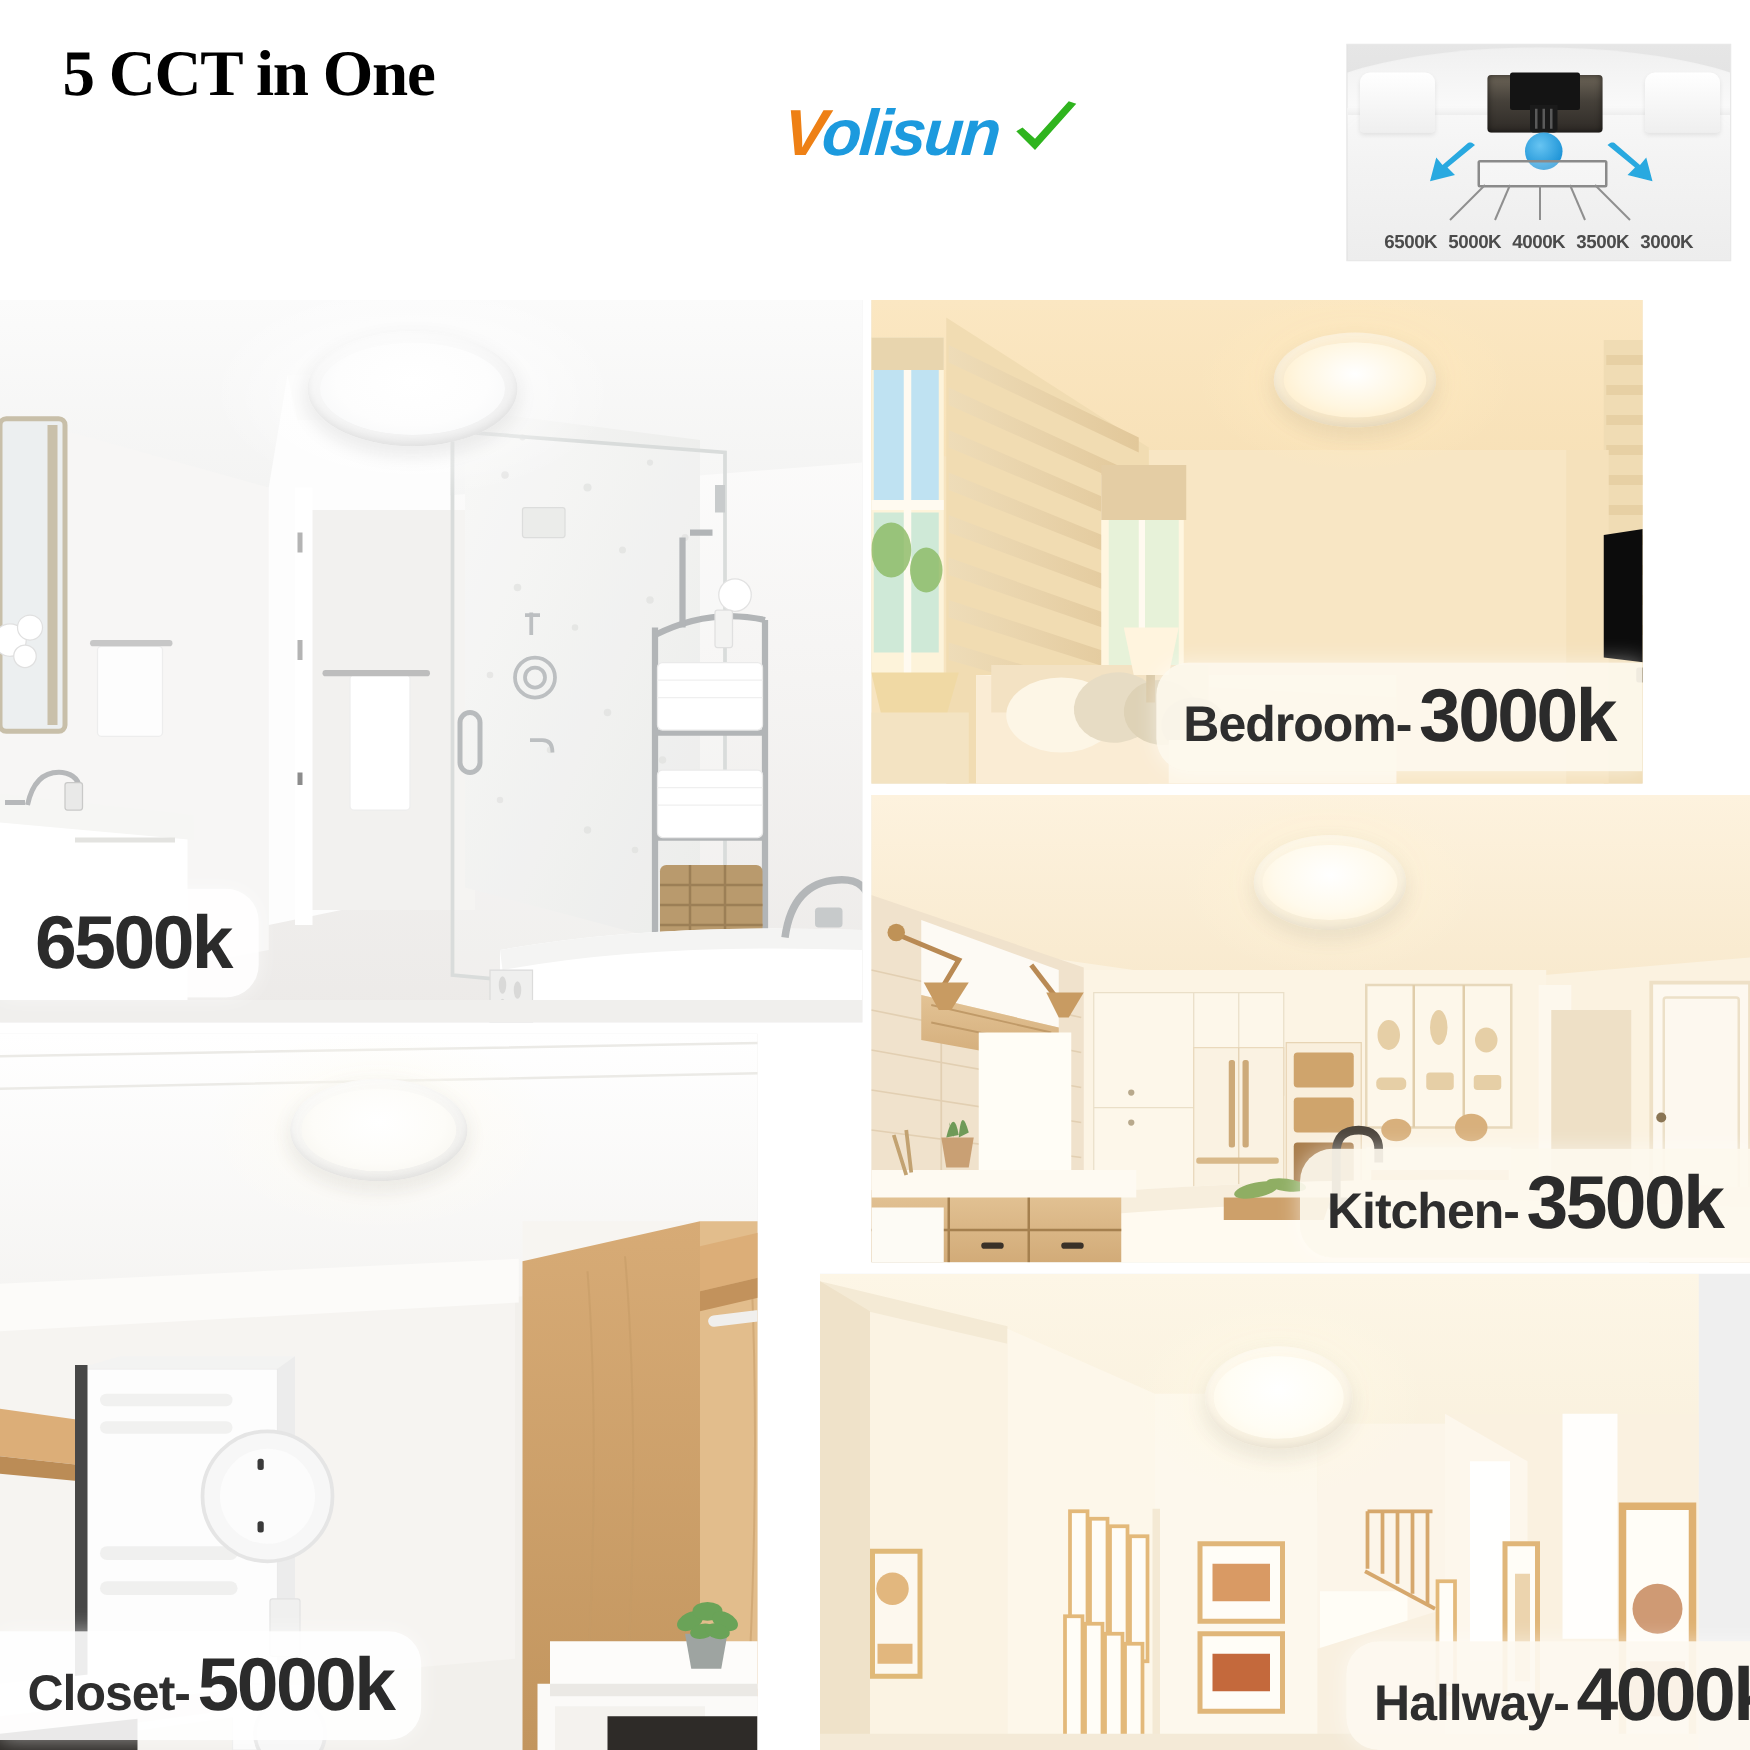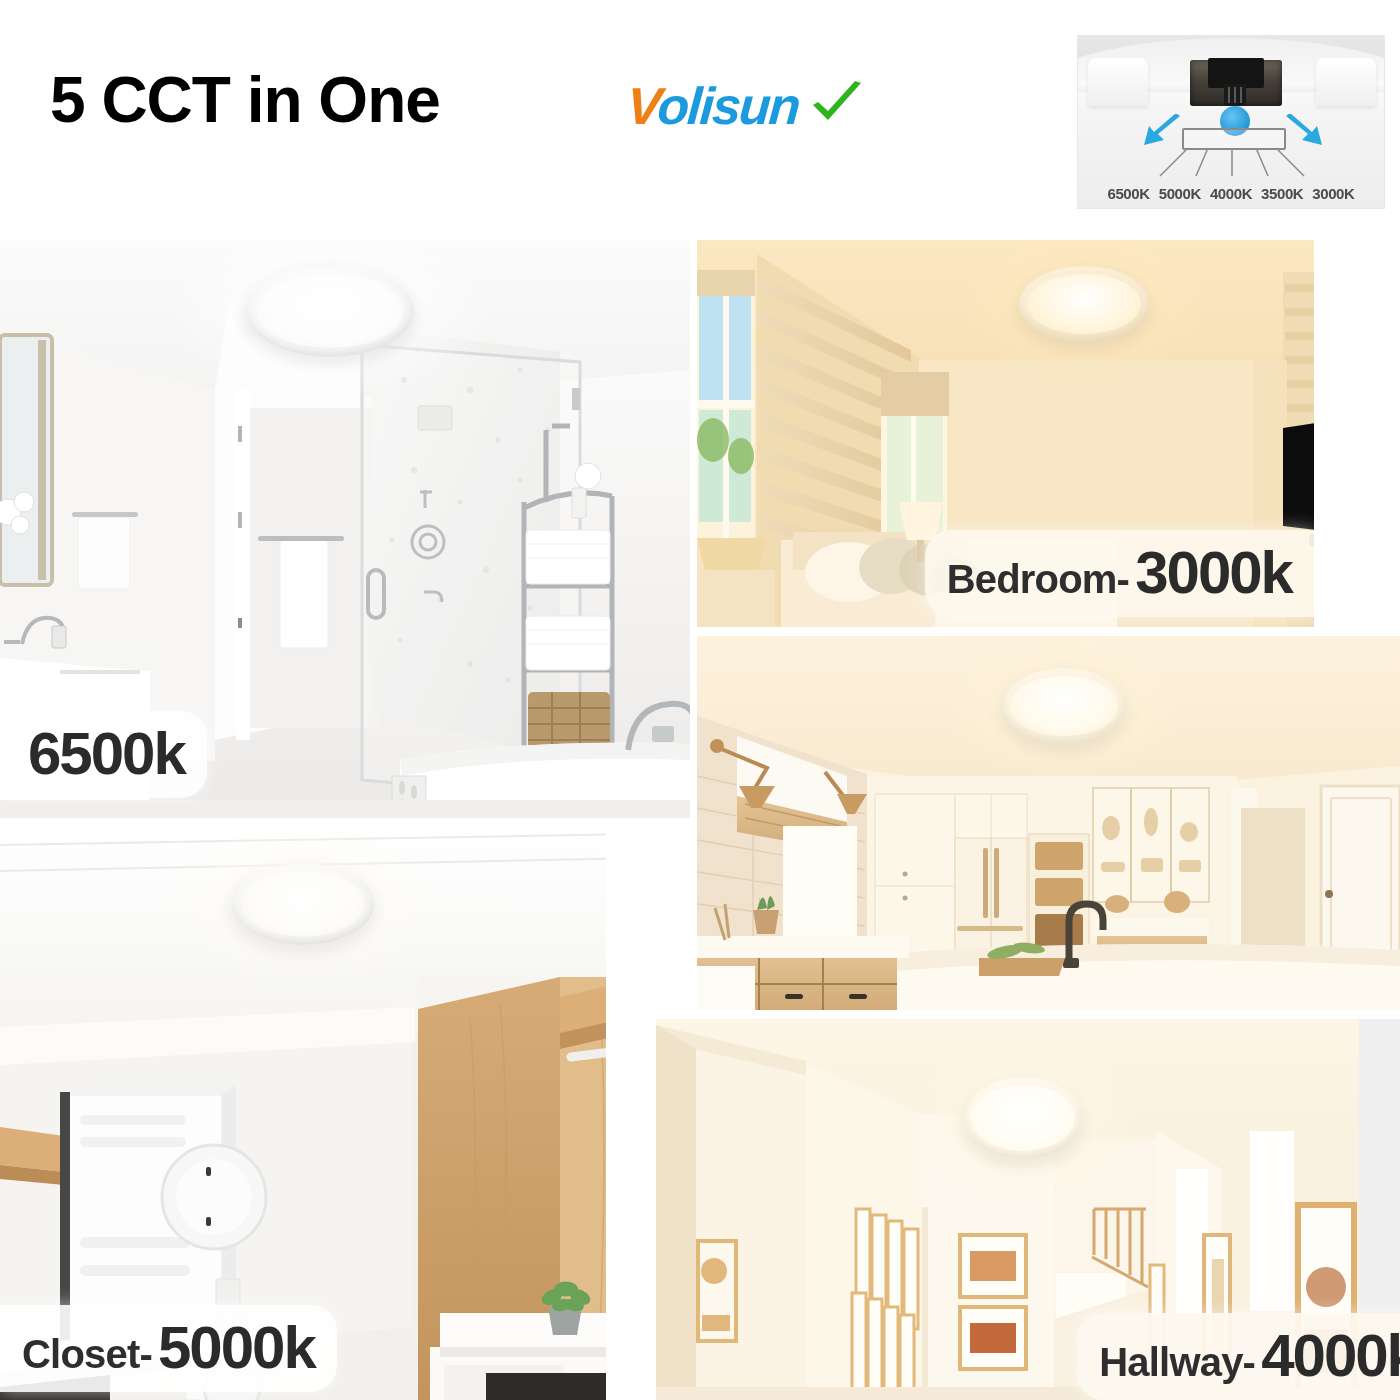--- a/index.html
+++ b/index.html
@@ -7,23 +7,23 @@
     width:1400px;height:1400px;
     background:#ffffff;
     font-family:"Liberation Sans", sans-serif;
     overflow:hidden;
     position:relative;
   }
 
   
   .header{position:absolute;left:0;top:0;width:1400px;height:240px;background:#fff;}
   .headline{
-    position:absolute;left:50px;top:68px;
-    font-size:64px;font-weight:700;color:#000;
-    letter-spacing:-1px;line-height:1;white-space:nowrap;
+    position:absolute;left:50px;top:34px;
+    font-size:52px;font-weight:700;color:#000;
+    letter-spacing:-1px;line-height:1;white-space:nowrap;font-family:Liberation Serif, serif;
   }
   .brand{
     position:absolute;left:627px;top:80px;
     display:flex;align-items:center;gap:10px;
   }
   .brand-word{
     font-size:52px;font-weight:700;font-style:italic;
     letter-spacing:-2px;line-height:1;
     transform:skewX(-4deg);
   }
@@ -648,20 +648,24 @@
           <path d="M18 272 l10 32 M28 268 l4 34"></path>
         </g>
     </svg>
 
     <div class="lamp" style="left:306px;top:32px;width:122px;height:76px;">
       <div class="glow" style="background:radial-gradient(ellipse at 50% 50%, rgba(255,245,220,.95) 0%, rgba(255,243,216,.42) 42%, rgba(255,243,216,0) 74%);"></div>
       <div class="ring" style="background:linear-gradient(170deg,#fefaf0 0%,#f8f1e2 45%,#eee5d2 100%);"></div>
       <div class="lens" style="background:radial-gradient(ellipse at 50% 40%, #ffffff 0%, #fffaec 58%, #fff0d2 100%);box-shadow:0 0 30px rgba(255,243,215,.95);"></div>
     </div>
 
+    <div class="callout co-left" style="bottom:4px;background:rgba(253,248,238,.92);">
+      <span class="room">Kitchen-</span>
+      <span class="kelvin">3500k</span>
+    </div>
   </div>
 
   <div class="panel p-hall">
     <svg width="703" height="381" viewBox="0 0 703 381">
       <defs>
         <linearGradient id="hceil" x1="0" y1="0" x2="0" y2="1">
           <stop offset="0" stop-color="#fdf6e6"></stop>
             <stop offset="1" stop-color="#f8efdb"></stop>
         </linearGradient>
       </defs>

